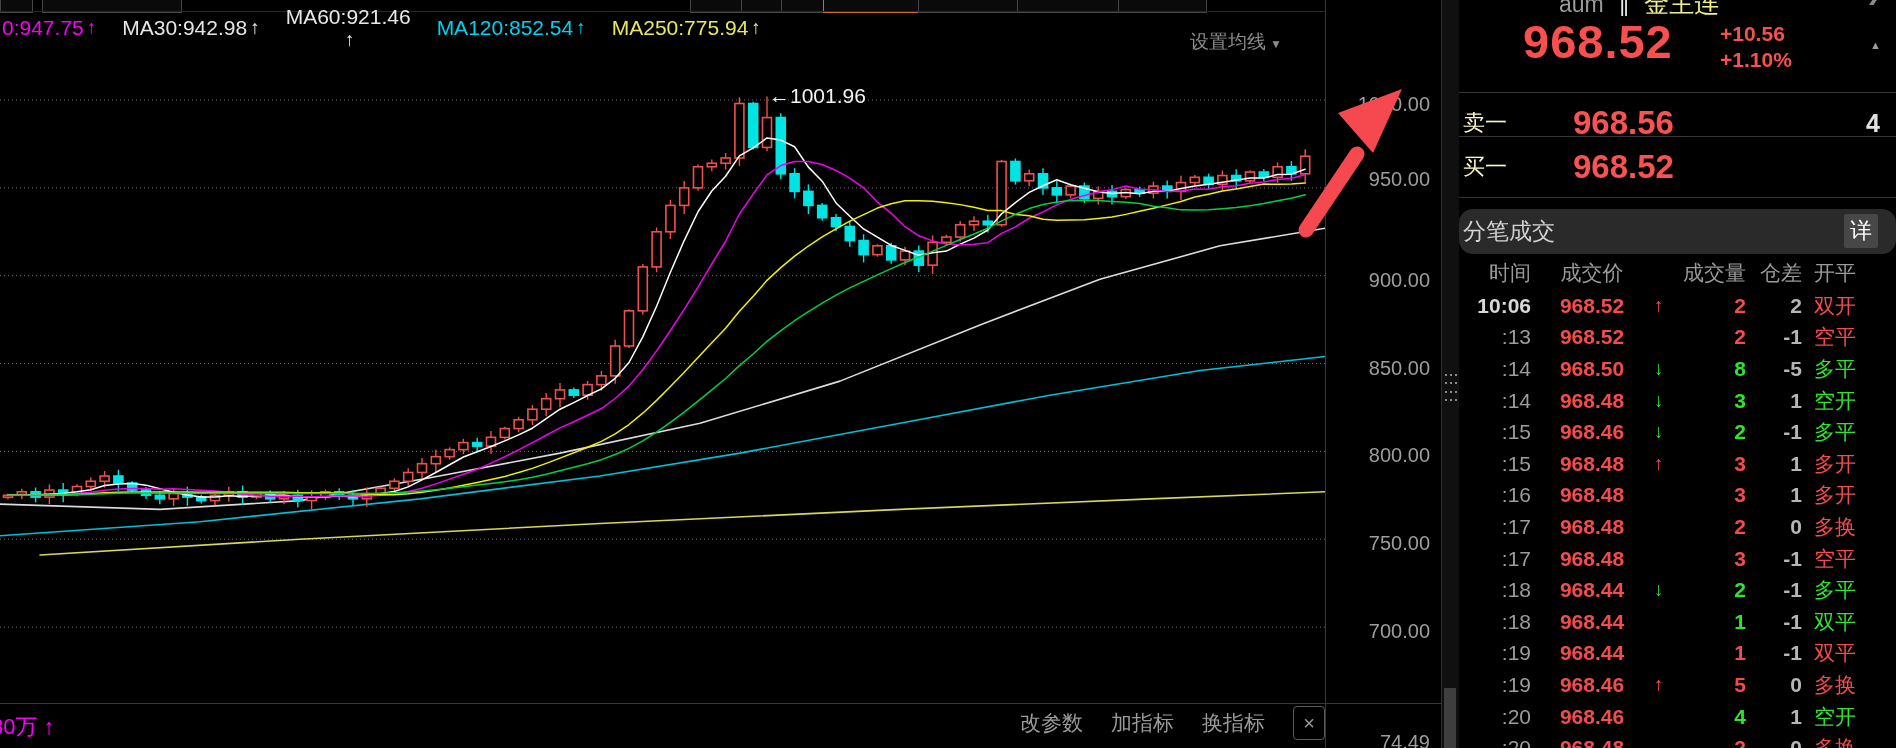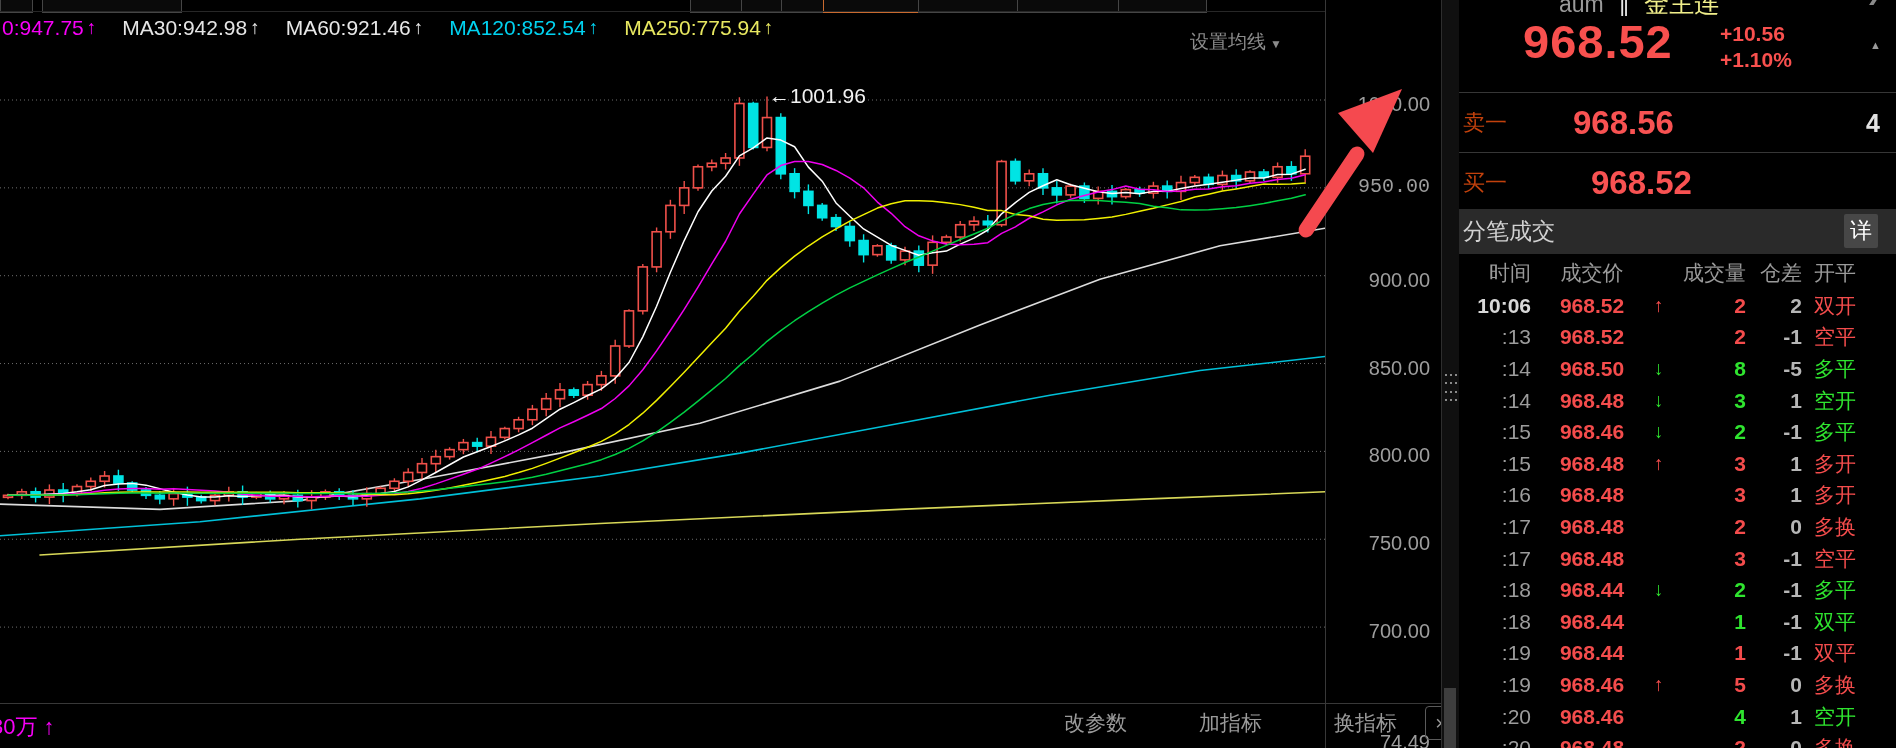--- a/index.html
+++ b/index.html
@@ -27,21 +27,21 @@
 
   #vline-axis{position:absolute;left:1325px;top:0;width:1px;height:748px;background:#383838;}
   #hline-pane{position:absolute;left:0;top:703px;width:1441px;height:1px;background:#383838;}
 
   #annotation{position:absolute;color:#f2f2f2;font-size:21px;white-space:nowrap;}
   #vol-label{position:absolute;left:-9px;top:712px;font-size:22px;white-space:nowrap;}
 
   
   #chart-footer{position:absolute;top:706px;left:1020px;display:flex;align-items:center;
     font-size:21px;color:#9a9a9a;}
-  #chart-footer .fbtn{margin-right:28px;cursor:default;margin-left:44px;}
+  #chart-footer .fbtn{margin-right:28px;cursor:default;}
   #close-ind{width:30px;height:32px;border:1px solid #5a5a5a;border-radius:4px;color:#9a9a9a;
     display:flex;align-items:center;justify-content:center;font-size:20px;}
 
   
   #splitter{position:absolute;left:1441px;top:0;width:18px;height:748px;background:#101010;
     border-left:1px solid #2e2e2e;border-right:1px solid #2e2e2e;}
   #split-handle{position:absolute;left:3px;top:374px;width:11px;height:30px;
     display:grid;grid-template-columns:repeat(3,1fr);grid-gap:3px;}
   #split-handle i{width:2px;height:2px;background:#8a8a8a;}
   #split-thumb{position:absolute;left:2px;top:688px;width:12px;height:60px;background:#3e3e3e;}
@@ -55,28 +55,28 @@
   #qtitle .name{color:#f0ee8a;font-size:25px;border-bottom:2px solid #e8e455;padding-bottom:1px;}
   .chev{position:absolute;top:-6px;color:#8a8a8a;font-size:20px;}
   #chev-l{left:-14px;}
   #chev-r{left:407px;}
 
   #qprice{position:absolute;left:64px;top:14px;font-size:47px;font-weight:bold;color:#f8504e;letter-spacing:1px;}
   #qchg{position:absolute;left:261px;top:21px;font-size:21px;font-weight:bold;color:#f8504e;line-height:26px;}
 
   .bidask{position:absolute;left:0;width:437px;height:60px;border-top:1px solid #363636;
     display:flex;align-items:center;}
-  .bidask .lab{color:#c2410c;font-size:22px;margin-left:4px;width:110px;}
+  .bidask .lab{color:#fef9c3;font-size:22px;margin-left:4px;width:110px;}
   .bidask .prc{color:#f85252;font-size:33px;font-weight:bold;width:100px;text-align:right;}
   .bidask .qty{color:#e2e2e2;font-size:25px;font-weight:bold;flex:1;text-align:right;margin-right:16px;}
   #ask-row{top:92px;}
-  #bid-row{top:152px;border-bottom:1px solid #363636;gap:18px;}
+  #bid-row{top:136px;border-bottom:1px solid #363636;}
 
   #tick-band{position:absolute;left:0;top:209px;width:437px;height:45px;background:#2a2a2a;
-    display:flex;align-items:center;}
+    display:flex;align-items:center;border-radius:14px;}
   #tick-band .t{color:#d2d2d2;font-size:23px;margin-left:4px;}
   #detail-btn{position:absolute;right:18px;top:5px;width:34px;height:34px;background:#474747;
     color:#fff;font-size:22px;display:flex;align-items:center;justify-content:center;border-radius:2px;}
 
   #tick-table{position:absolute;left:1px;top:256px;width:428px;height:492px;overflow:hidden;}
   .trow{display:flex;align-items:center;height:31.6px;font-size:21px;white-space:nowrap;}
   .trow.head{height:34px;color:#9a9a9a;}
   .c-time{width:71px;text-align:right;}
   .c-price{width:122px;text-align:center;font-weight:bold;}
   .c-arrow{width:19px;text-align:left;font-weight:bold;padding-left:1px;font-size:19px;}
@@ -108,21 +108,21 @@
 
   <div id="ma-bar">
       <span class="ma-item" style="color: rgb(248, 0, 248);">
         <span>0:947.75</span>
         <span class="arrow">↑</span>
       </span>
       <span class="ma-item" style="color: #e5e5e5;">
         <span>MA30:942.98</span>
         <span class="arrow">↑</span>
       </span>
-      <span class="ma-item" style="color: rgb(232, 232, 232);">
+      <span class="ma-item" style="color: rgb(232, 232, 232); flex-direction: column;">
         <span>MA60:921.46</span>
         <span class="arrow">↑</span>
       </span>
       <span class="ma-item" style="color: rgb(0, 210, 240);">
         <span>MA120:852.54</span>
         <span class="arrow">↑</span>
       </span>
       <span class="ma-item" style="color: rgb(232, 232, 96);">
         <span>MA250:775.94</span>
         <span class="arrow">↑</span>
@@ -341,21 +341,21 @@
       <line x1="1305.2" y1="149.28970666666658" x2="1305.2" y2="182.46186666666657" stroke="#f0504a" stroke-width="1.4"></line>
       <rect x="1300.7" y="156.224" width="9" height="17.569999999999993" fill="#000" stroke="#f0504a" stroke-width="1.6"></rect>
       <polyline points="8,495.325 21.8,494.6222 35.6,494.9735999999999 49.400000000000006,493.91940000000005 63.2,493.568 77,491.811 90.80000000000001,489.7025999999999 104.60000000000001,485.4857999999999 118.4,484.0802 132.2,483.3774000000001 146,485.1344000000001 159.8,488.64840000000004 173.60000000000002,492.16240000000005 187.4,494.9735999999999 201.20000000000002,497.082 215,497.082 228.8,495.67640000000006 242.60000000000002,496.3792 256.4,495.67640000000006 270.2,495.325 284,495.325 297.8,497.082 311.6,497.082 325.40000000000003,496.7305999999999 339.20000000000005,496.02779999999996 353,496.7305999999999 366.8,495.325 380.6,493.568 394.40000000000003,491.4595999999999 408.20000000000005,486.89140000000003 422,479.86340000000007 435.8,472.484 449.6,464.7532 463.40000000000003,457.02240000000006 477.20000000000005,451.75140000000005 491,446.48040000000003 504.8,440.858 518.6,434.8842 532.4,428.2075999999999 546.2,418.71979999999996 560,409.23199999999997 573.8000000000001,402.5554000000001 587.6,395.52740000000006 601.4,388.85079999999994 615.2,378.30879999999996 629,362.4957999999999 642.8000000000001,336.8435999999999 656.6,306.2718 670.4000000000001,272.186 684.2,240.56 698,211.74520000000004 711.8000000000001,191.0125999999999 725.6,176.25379999999996 739.4000000000001,155.87259999999992 753.2,147.7904000000001 767,137.95120000000003 780.8000000000001,140.05959999999993 794.6,146.73620000000005 808.4000000000001,167.1174000000001 822.2,181.17340000000007 836,202.96020000000004 849.8000000000001,216.31340000000006 863.6,228.96379999999996 877.4000000000001,237.046 891.2,245.47959999999992 905,250.39920000000004 918.8000000000001,255.31879999999995 932.6,252.85899999999998 946.4000000000001,251.102 960.2,244.07399999999998 974,238.10020000000003 987.8000000000001,230.018 1001.6,213.85359999999991 1015.4000000000001,202.60879999999997 1029.2,192.41820000000004 1043,185.74159999999992 1056.8,179.76779999999997 1070.6000000000001,184.68740000000008 1084.4,188.2014000000001 1098.2,191.71540000000007 1112,193.47240000000008 1125.8,192.41820000000004 1139.6000000000001,193.82379999999995 1153.4,191.36399999999998 1167.2,191.36399999999998 1181,188.55279999999993 1194.8,186.093 1208.6000000000001,184.336 1222.4,182.2275999999999 1236.2,180.11920000000003 1250,178.01079999999996 1263.8,178.01079999999996 1277.6000000000001,174.49679999999995 1291.4,174.14540000000008 1305.2,169.22579999999994" fill="none" stroke="#ffffff" stroke-width="1.5" stroke-linejoin="round" stroke-linecap="round"></polyline>
       <polyline points="8,495.325 21.8,494.9735999999999 35.6,495.1492999999999 49.400000000000006,494.6222 63.2,494.44649999999996 77,493.568 90.80000000000001,492.16240000000005 104.60000000000001,490.22970000000004 118.4,488.99979999999994 132.2,488.47270000000003 146,488.47270000000003 159.8,489.1755 173.60000000000002,488.8240999999999 187.4,489.52690000000007 201.20000000000002,490.22970000000004 215,491.1082 228.8,492.16240000000005 242.60000000000002,494.27079999999995 256.4,495.325 270.2,496.20349999999996 284,496.20349999999996 297.8,496.3792 311.6,496.7305999999999 325.40000000000003,496.20349999999996 339.20000000000005,495.67640000000006 353,496.02779999999996 366.8,496.20349999999996 380.6,495.325 394.40000000000003,494.0950999999999 408.20000000000005,491.4595999999999 422,488.29699999999997 435.8,483.9045 449.6,479.1605999999999 463.40000000000003,474.241 477.20000000000005,469.32140000000004 491,463.17190000000005 504.8,456.671 518.6,449.81870000000004 532.4,442.61499999999995 546.2,435.2355999999999 560,427.8562 573.8000000000001,421.7067 587.6,415.20579999999995 601.4,408.5292 615.2,398.51429999999993 629,385.86390000000006 642.8000000000001,369.6995 656.6,350.8995999999999 670.4000000000001,330.51840000000004 684.2,309.4344000000001 698,287.1205 711.8000000000001,263.9280999999999 725.6,241.26279999999994 739.4000000000001,214.02929999999995 753.2,194.17520000000002 767,174.84820000000002 780.8000000000001,165.53609999999992 794.6,161.495 808.4000000000001,161.495 822.2,164.48190000000008 836,170.45570000000004 849.8000000000001,178.1865 863.6,187.85 877.4000000000001,202.08170000000004 891.2,213.3265 905,226.67970000000003 918.8000000000001,235.81609999999992 932.6,240.91140000000007 946.4000000000001,244.07399999999998 960.2,244.77679999999995 974,244.24970000000002 987.8000000000001,242.66840000000008 1001.6,233.35629999999995 1015.4000000000001,226.8554000000001 1029.2,218.2460999999999 1043,211.92090000000007 1056.8,204.89290000000005 1070.6000000000001,199.2705 1084.4,195.40509999999992 1098.2,192.06679999999994 1112,189.607 1125.8,186.093 1139.6000000000001,189.2555999999999 1153.4,189.78270000000003 1167.2,191.53970000000004 1181,191.0125999999999 1194.8,189.2555999999999 1208.6000000000001,189.07990000000007 1222.4,186.79579999999996 1236.2,185.74159999999992 1250,183.28179999999998 1263.8,182.05190000000007 1277.6000000000001,179.41640000000007 1291.4,178.1865 1305.2,174.6725" fill="none" stroke="#f000f0" stroke-width="1.5" stroke-linejoin="round" stroke-linecap="round"></polyline>
       <polyline points="8,495.325 21.8,495.1492999999999 35.6,495.23715000000004 49.400000000000006,494.9735999999999 63.2,494.88575 77,494.44649999999996 90.80000000000001,493.7437 104.60000000000001,492.7773499999999 118.4,492.16240000000005 132.2,491.8988499999999 146,491.8988499999999 159.8,492.07454999999993 173.60000000000002,491.98670000000004 187.4,492.07454999999993 201.20000000000002,492.3380999999999 215,492.3380999999999 228.8,492.16240000000005 242.60000000000002,492.25025 256.4,492.16240000000005 270.2,492.3380999999999 284,492.3380999999999 297.8,492.7773499999999 311.6,492.7773499999999 325.40000000000003,492.8652 339.20000000000005,492.95304999999996 353,493.568 366.8,494.18295 380.6,494.7979000000001 394.40000000000003,494.7100499999999 408.20000000000005,493.83154999999994 422,492.25025 435.8,490.1418499999999 449.6,487.9455999999999 463.40000000000003,485.22225 477.20000000000005,482.49890000000005 491,479.5998499999999 504.8,476.43725 518.6,472.57184999999987 532.4,468.35504999999995 546.2,463.3475999999999 560,458.07659999999987 573.8000000000001,452.8055999999999 587.6,447.1832 601.4,441.3850999999999 615.2,433.9178499999999 629,424.51790000000005 642.8000000000001,413.18525 656.6,400.35915000000006 670.4000000000001,386.5667 684.2,372.335 698,357.4883499999999 711.8000000000001,342.8174000000001 725.6,328.23429999999996 739.4000000000001,311.27925 753.2,296.34475 767,280.35605 780.8000000000001,267.6178 794.6,256.1972999999999 808.4000000000001,246.00670000000002 822.2,236.95815000000007 836,228.7880999999999 849.8000000000001,221.05729999999994 863.6,214.55640000000005 877.4000000000001,208.0555 891.2,203.7508499999999 905,200.76395000000002 918.8000000000001,200.6760999999999 932.6,201.20320000000004 946.4000000000001,202.78449999999998 960.2,204.62934999999993 974,207.35270000000003 987.8000000000001,210.42745000000002 1001.6,210.60315000000008 1015.4000000000001,214.46854999999994 1029.2,215.78629999999995 1043,219.30029999999994 1056.8,220.35449999999997 1070.6000000000001,220.09095000000002 1084.4,219.73954999999995 1098.2,218.42179999999996 1112,216.9283499999999 1125.8,214.38070000000005 1139.6000000000001,211.30595000000005 1153.4,208.31904999999995 1167.2,204.89290000000005 1181,201.46675 1194.8,197.07425 1208.6000000000001,194.17520000000002 1222.4,191.10045000000002 1236.2,188.90420000000003 1250,186.4444000000001 1263.8,184.07245000000003 1277.6000000000001,184.336 1291.4,183.98459999999992 1305.2,183.1060999999999" fill="none" stroke="#f0f000" stroke-width="1.5" stroke-linejoin="round" stroke-linecap="round"></polyline>
       <polyline points="8,495.325 21.8,495.2078666666666 35.6,495.26643333333334 49.400000000000006,495.09073333333333 63.2,495.0321666666667 77,494.73933333333326 90.80000000000001,494.27079999999995 104.60000000000001,493.6265666666666 118.4,493.2165999999999 132.2,493.0409000000001 146,493.0409000000001 159.8,493.15803333333326 173.60000000000002,493.0994666666667 187.4,493.15803333333326 201.20000000000002,493.3337333333333 215,493.3337333333333 228.8,493.2165999999999 242.60000000000002,493.27516666666673 256.4,493.2165999999999 270.2,493.3337333333333 284,493.3337333333333 297.8,493.5094333333334 311.6,493.568 325.40000000000003,493.45086666666657 339.20000000000005,493.45086666666657 353,493.568 366.8,493.5094333333334 380.6,493.27516666666673 394.40000000000003,492.8066333333334 408.20000000000005,492.04526666666663 422,490.9910666666666 435.8,489.8197333333333 449.6,488.2384333333334 463.40000000000003,486.6571333333334 477.20000000000005,485.07583333333326 491,483.4359666666667 504.8,481.67896666666667 518.6,479.80483333333325 532.4,477.3450333333333 546.2,474.2995666666666 560,470.78556666666657 573.8000000000001,467.3301333333334 587.6,463.69899999999996 601.4,459.65790000000004 615.2,454.50403333333327 629,448.3545333333333 642.8000000000001,440.858 656.6,432.0144333333334 670.4000000000001,422.4095 684.2,412.0432 698,401.0912333333333 711.8000000000001,389.8464333333334 725.6,378.5430666666666 739.4000000000001,365.59983333333327 753.2,354.0036333333334 767,341.2946666666667 780.8000000000001,330.6355333333333 794.6,320.73776666666663 808.4000000000001,311.54279999999994 822.2,303.0506333333334 836,295.14413333333346 849.8000000000001,287.9404333333334 863.6,281.4395333333333 877.4000000000001,274.8800666666666 891.2,268.672 905,262.4639333333334 918.8000000000001,257.01723333333337 932.6,251.102 946.4000000000001,245.36246666666668 960.2,239.56436666666656 974,233.94196666666667 987.8000000000001,228.261 1001.6,220.82303333333329 1015.4000000000001,214.32213333333343 1029.2,208.5825999999999 1043,204.4829333333334 1056.8,202.08170000000004 1070.6000000000001,200.5589666666667 1084.4,200.32470000000004 1098.2,200.44183333333325 1112,201.4374666666667 1125.8,202.31596666666667 1139.6000000000001,203.48729999999995 1153.4,206.2399333333334 1167.2,207.70409999999993 1181,209.8710666666666 1194.8,209.98820000000003 1208.6000000000001,209.75393333333338 1222.4,208.75829999999996 1236.2,207.5284000000001 1250,205.71283333333326 1263.8,203.60443333333336 1277.6000000000001,200.6760999999999 1291.4,198.27486666666658 1305.2,194.8194333333334" fill="none" stroke="#00d044" stroke-width="1.5" stroke-linejoin="round" stroke-linecap="round"></polyline>
     </svg>
 
   <div id="ylabels">
       <div class="ylabel" style="top: 104px;">1000.00</div>
-      <div class="ylabel" style="top: 186px; font-family: Liberation Mono, monospace;">950.00</div>
+      <div class="ylabel" style="top: 179px;">950.00</div>
       <div class="ylabel" style="top: 279.7px;">900.00</div>
       <div class="ylabel" style="top: 367.55px;">850.00</div>
       <div class="ylabel" style="top: 455.4px;">800.00</div>
       <div class="ylabel" style="top: 543.25px;">750.00</div>
       <div class="ylabel" style="top: 631.1px;">700.00</div>
     </div>
   <div id="vline-axis"></div>
   <div id="hline-pane"></div>
 
   <div id="annotation" style="left: 769px; top: 83.5563px;">←1001.96</div>

